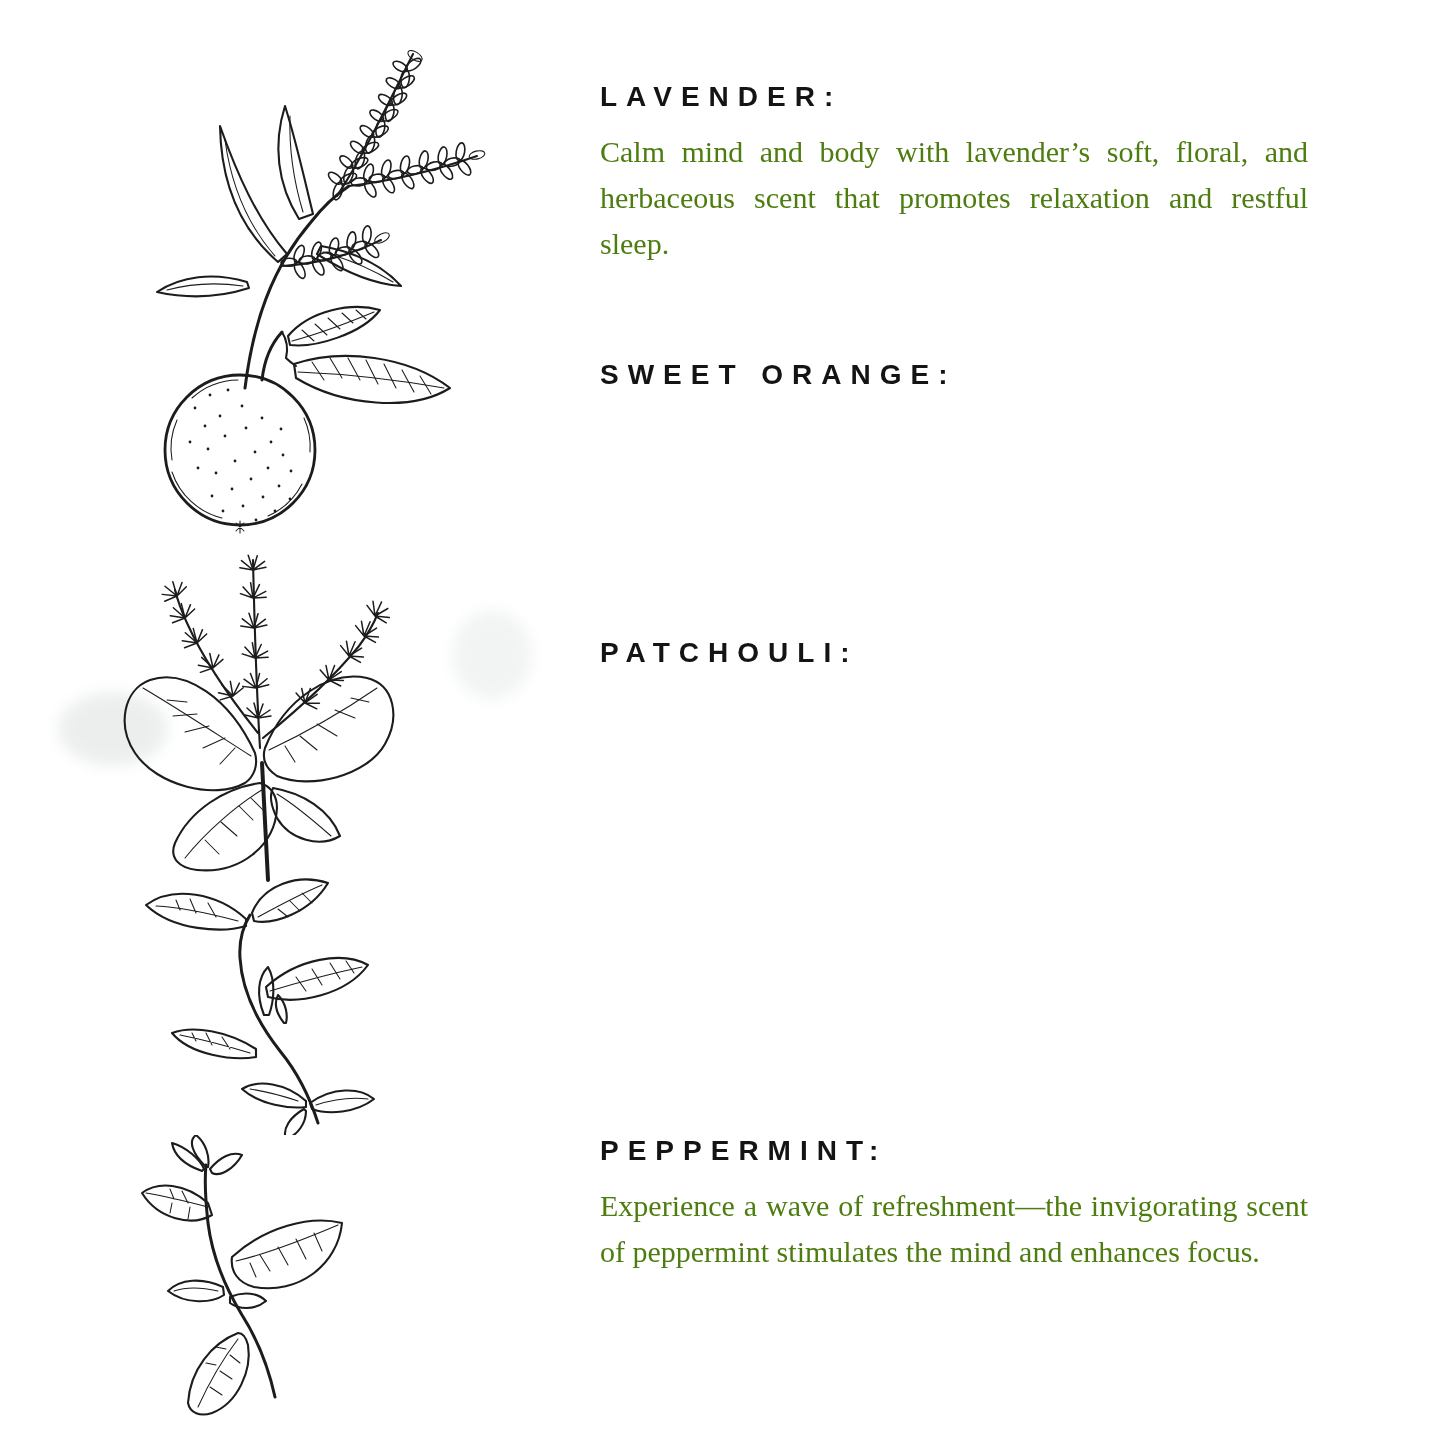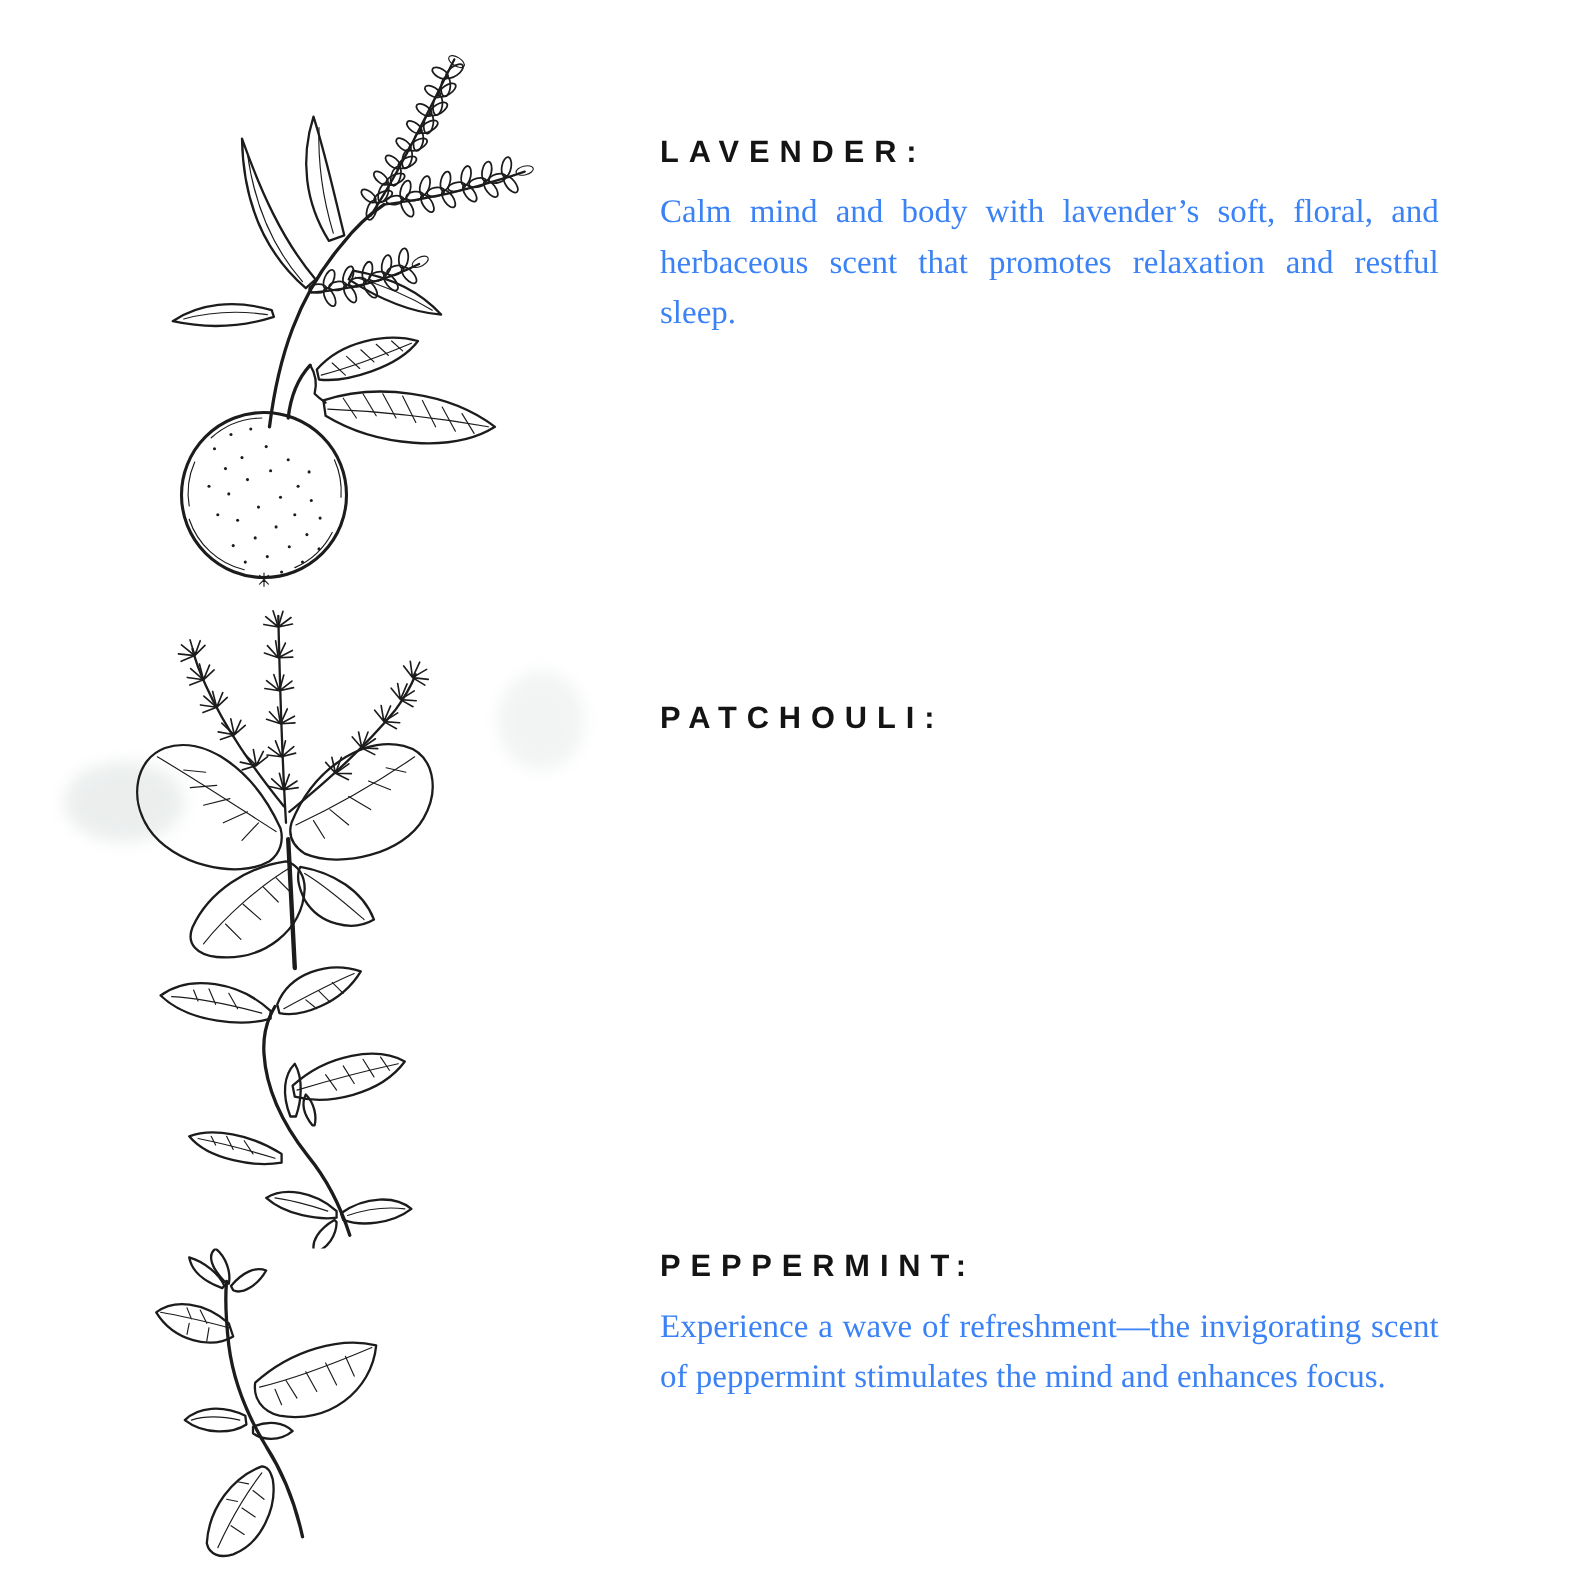--- a/index.html
+++ b/index.html
@@ -19,21 +19,21 @@
   .dot{fill:#1c1c1c;stroke:none;}
   .smudge{position:absolute;background:#e8ebeb;border-radius:50%;filter:blur(7px);opacity:.8;}
   .section-text{position:absolute;left:600px;width:708px;}
   .heading{
     font-family:"Liberation Sans",sans-serif;
     font-size:28px;font-weight:600;letter-spacing:9px;
     color:#141414;margin:0 0 15px 0;line-height:34px;
   }
   .body-text{
     font-family:"Liberation Serif",serif;
-    font-size:30px;line-height:46px;color:#3b82f6;
+    font-size:30px;line-height:46px;color:#4d7c0f;
     text-align:justify;margin:0;
   }
 </style>
 </head>
 <body>
 
 <div class="canvas">
 
   <div class="smudge" style="left:58px;top:692px;width:110px;height:74px;"></div>
   <div class="smudge" style="left:452px;top:610px;width:80px;height:90px;opacity:.55;"></div>
@@ -242,26 +242,27 @@
       <path class="ink" d="M93 152 C72 142 50 144 38 156 C56 170 82 168 94 160 Z"></path>
       <path class="ink thin" d="M88 156 C70 152 56 152 44 156"></path>
       <path class="ink" d="M100 162 C114 156 128 158 136 166 C124 176 108 174 100 168 Z"></path>
 
       <path class="ink" d="M108 198 C82 208 60 235 58 268 C60 278 70 282 82 278 C108 268 122 235 118 210 C116 202 113 198 108 198 Z"></path>
       <path class="ink thin" d="M108 204 C92 225 78 250 68 272"></path>
       <path class="ink thin" d="M100 220 L110 228 M90 236 L102 244 M80 252 L92 260 M96 214 L86 212 M86 230 L76 228"></path>
     </svg>
   </div>
 
-  <div class="section-text" style="top:80px;margin-top:41px;">
+  <div class="section-text" style="top:80px;">
     <h2 class="heading">LAVENDER:</h2>
     <p class="body-text">Calm mind and body with lavender’s soft, floral, and herbaceous scent that promotes relaxation and restful sleep.</p>
   </div>
 
   <div class="section-text" style="top:358px;">
+    <h2 class="heading">SWEET ORANGE:</h2>
   </div>
 
   <div class="section-text" style="top:636px;">
     <h2 class="heading">PATCHOULI:</h2>
   </div>
 
 
   <div class="section-text" style="top:1134px;">
     <h2 class="heading">PEPPERMINT:</h2>
     <p class="body-text">Experience a wave of refreshment—the invigorating scent of peppermint stimulates the mind and enhances focus.</p>

